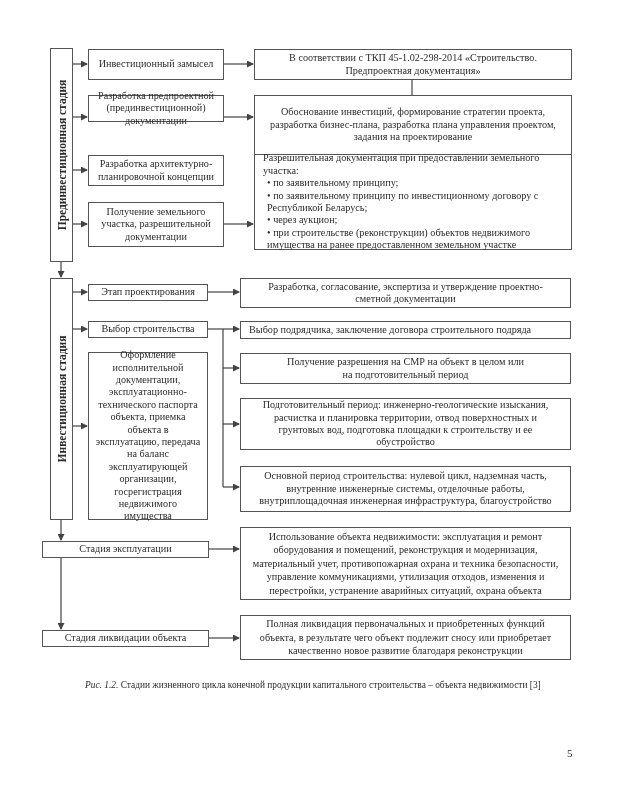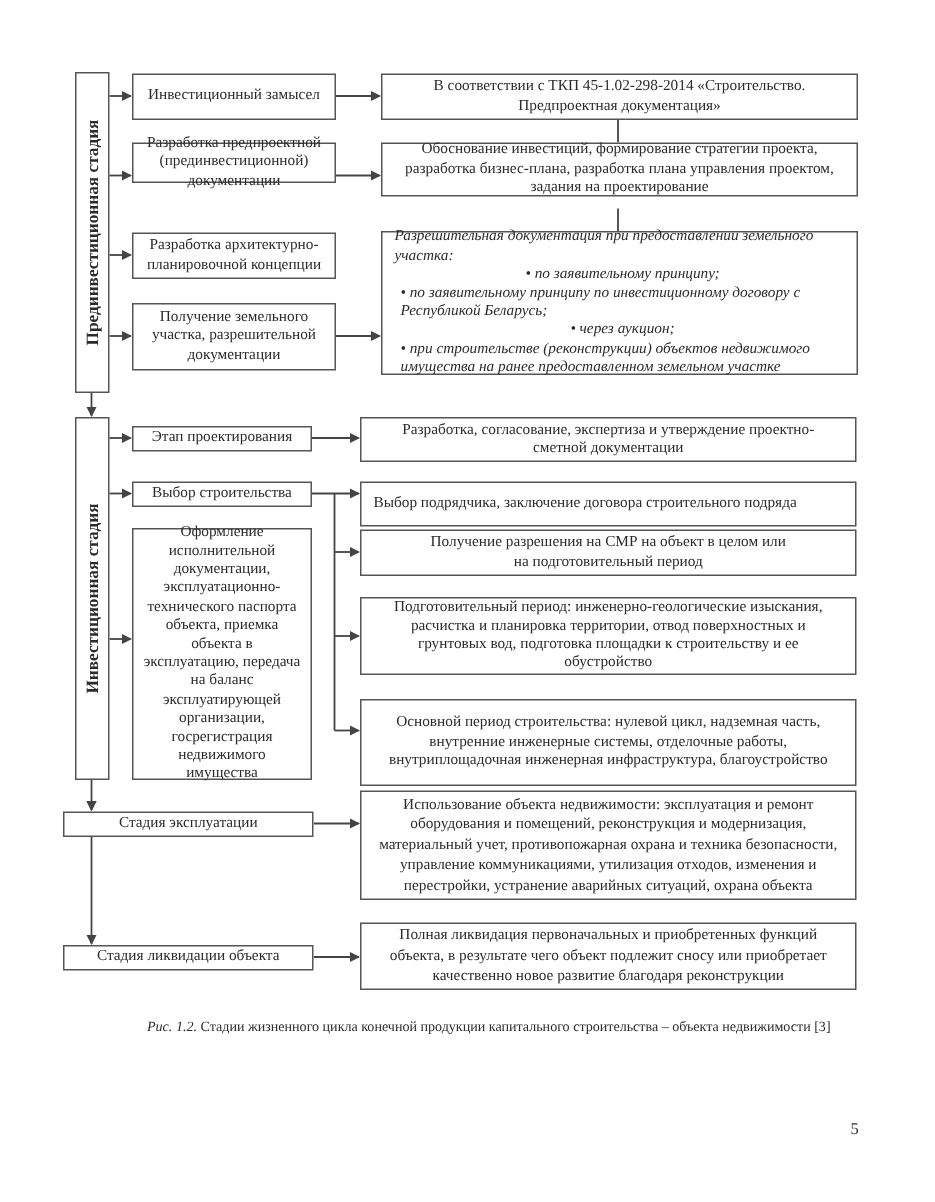--- a/index.html
+++ b/index.html
@@ -6,24 +6,24 @@
     body { width: 623px; height: 801px; position: relative; overflow: hidden;
            font-family: "Liberation Serif", "DejaVu Serif", serif; color: #2b2b2b; }
     .box { position: absolute; box-sizing: border-box; border: 1.3px solid #555;
            background: #fff; display: flex; align-items: center; justify-content: center;
            text-align: center; font-size: 10.2px; line-height: 12.4px; padding: 1px 4px; }
     .box.left-text { justify-content: flex-start; text-align: left; padding-left: 8px; }
     .vbox { position: absolute; box-sizing: border-box; border: 1.3px solid #555; background:#fff; }
     .vlabel { position: absolute; left: 50%; top: 50%; transform: translate(-50%, -50%) rotate(-90deg);
               white-space: nowrap; font-weight: bold; font-size: 11.5px; }
     svg.lines { position: absolute; left: 0; top: 0; }
-    .caption { position: absolute; left: 98px; top: 680px; font-size: 9.4px; white-space: nowrap; }
+    .caption { position: absolute; left: 85px; top: 680px; font-size: 9.4px; white-space: nowrap; }
     .caption i { font-style: italic; }
     .page-num { position: absolute; left: 567px; top: 747px; font-size: 11px; }
-    .perm { flex-direction: column; align-items: center; font-style: italic; }
+    .perm { flex-direction: column; align-items: flex-start; }
     .perm span { display:block; }
     .perm .b { padding-left: 4px; }
   </style>
 </head>
 <body>
 
 <svg class="lines" width="623" height="801">
   <defs>
     <marker id="ah" markerWidth="7" markerHeight="7" refX="6" refY="3.5" orient="auto" markerUnits="userSpaceOnUse">
       <path d="M0,0 L7,3.5 L0,7 z" fill="#444"></path>
@@ -75,21 +75,21 @@
 <div class="box" style="left:88px; top:155px; width:136px; height:31px;">
   <span>Разработка архитектурно-планировочной концепции</span>
 </div>
 <div class="box" style="left:88px; top:202px; width:136px; height:45px;">
   <span>Получение земельного участка, разрешительной документации</span>
 </div>
 
 <div class="box" style="left:254px; top:49px; width:318px; height:31px; padding:0 30px;">
   <span>В соответствии с ТКП 45-1.02-298-2014 «Строительство. Предпроектная документация»</span>
 </div>
-<div class="box" style="left:254px; top:95px; width:318px; height:36px; padding:12px 10px;">
+<div class="box" style="left:254px; top:95px; width:318px; height:60px; padding:12px 10px;">
   <span>Обоснование инвестиций, формирование стратегии проекта, разработка бизнес-плана, разработка плана управления проектом, задания на проектирование</span>
 </div>
 <div class="box perm" style="left:254px; top:154px; width:318px; height:96px; padding:3px 8px; text-align:left; justify-content:center;">
   <span>Разрешительная документация при предоставлении земельного участка:</span>
   <span class="b">•&nbsp;<span style="display:inline">по заявительному принципу;</span></span>
   <span class="b">•&nbsp;<span style="display:inline">по заявительному принципу по инвестиционному договору с Республикой Беларусь;</span></span>
   <span class="b">•&nbsp;<span style="display:inline">через аукцион;</span></span>
   <span class="b">•&nbsp;<span style="display:inline">при строительстве (реконструкции) объектов недвижимого имущества на ранее предоставленном земельном участке</span></span>
 </div>
 
@@ -103,30 +103,30 @@
 <div class="box" style="left:88px; top:321px; width:120px; height:17px;">
   <span>Выбор строительства</span>
 </div>
 <div class="box" style="left:88px; top:352px; width:120px; height:168px; padding:0 6px;">
   <span>Оформление исполнительной документации, эксплуатационно-технического паспорта объекта, приемка объекта в эксплуатацию, передача на баланс эксплуатирующей организации, госрегистрация недвижимого имущества</span>
 </div>
 
 <div class="box" style="left:240px; top:278px; width:331px; height:30px; padding:0 20px;">
   <span>Разработка, согласование, экспертиза и утверждение проектно-сметной документации</span>
 </div>
-<div class="box left-text" style="left:240px; top:321px; width:331px; height:30px;align-items:center;">
+<div class="box left-text" style="left:240px; top:321px; width:331px; height:18px;align-items:center;">
   <span>Выбор подрядчика, заключение договора строительного подряда</span>
 </div>
 <div class="box" style="left:240px; top:353px; width:331px; height:31px; padding:0 40px;">
   <span>Получение разрешения на СМР на объект в целом или на подготовительный период</span>
 </div>
 <div class="box" style="left:240px; top:398px; width:331px; height:52px; padding:0 12px;">
   <span>Подготовительный период: инженерно-геологические изыскания, расчистка и планировка территории, отвод поверхностных и грунтовых вод, подготовка площадки к строительству и ее обустройство</span>
 </div>
-<div class="box" style="left:240px; top:466px; width:331px; height:58px; padding:0 8px;">
+<div class="box" style="left:240px; top:466px; width:331px; height:46px; padding:0 8px;">
   <span>Основной период строительства: нулевой цикл, надземная часть, внутренние инженерные системы, отделочные работы, внутриплощадочная инженерная инфраструктура, благоустройство</span>
 </div>
 
 <div class="box" style="left:42px; top:541px; width:167px; height:17px;">
   <span>Стадия эксплуатации</span>
 </div>
 <div class="box" style="left:240px; top:527px; width:331px; height:73px; padding:0 4px; line-height:13.4px;">
   <span>Использование объекта недвижимости: эксплуатация и ремонт оборудования и помещений, реконструкция и модернизация, материальный учет, противопожарная охрана и техника безопасности, управление коммуникациями, утилизация отходов, изменения и перестройки, устранение аварийных ситуаций, охрана объекта</span>
 </div>
 

